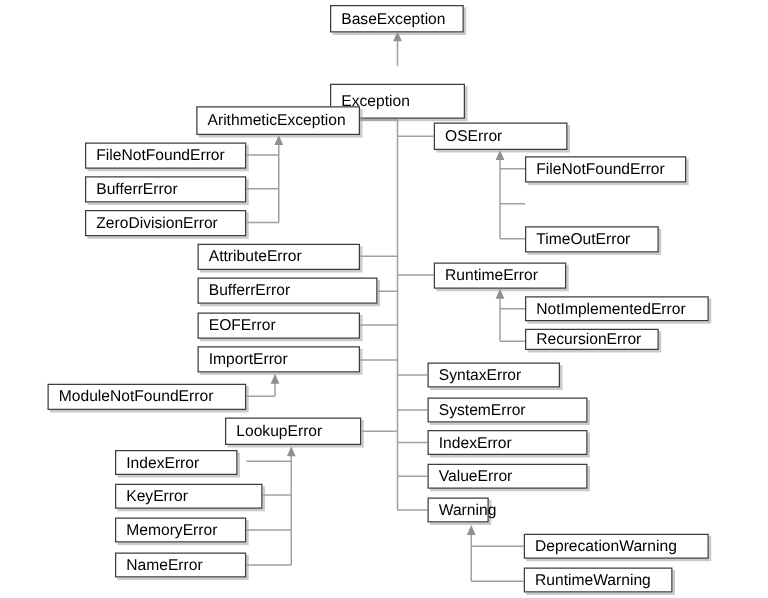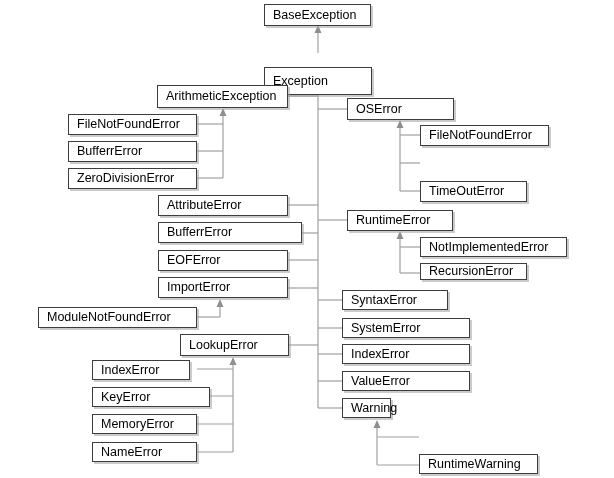--- a/index.html
+++ b/index.html
@@ -112,15 +112,16 @@
   <div class="node" style="left:92px;top:414px;width:105px;height:20px">MemoryError</div>
   <div class="node" style="left:92px;top:442px;width:105px;height:20px">NameError</div>
   <div class="node" style="left:347px;top:210px;width:106px;height:21px">RuntimeError</div>
   <div class="node" style="left:420px;top:237px;width:147px;height:20px">NotImplementedError</div>
   <div class="node" style="left:420px;top:263px;width:107px;height:17px">RecursionError</div>
   <div class="node" style="left:342px;top:290px;width:106px;height:20px">SyntaxError</div>
   <div class="node" style="left:342px;top:318px;width:128px;height:20px">SystemError</div>
   <div class="node" style="left:342px;top:344px;width:128px;height:20px">IndexError</div>
   <div class="node" style="left:342px;top:371px;width:128px;height:20px">ValueError</div>
   <div class="node" style="left:342px;top:398px;width:49px;height:20px">Warning</div>
+  <div class="node" style="left:419px;top:427px;width:148px;height:20px">DeprecationWarning</div>
   <div class="node" style="left:419px;top:454px;width:119px;height:20px">RuntimeWarning</div>
 
 </div>
 
 </body></html>

